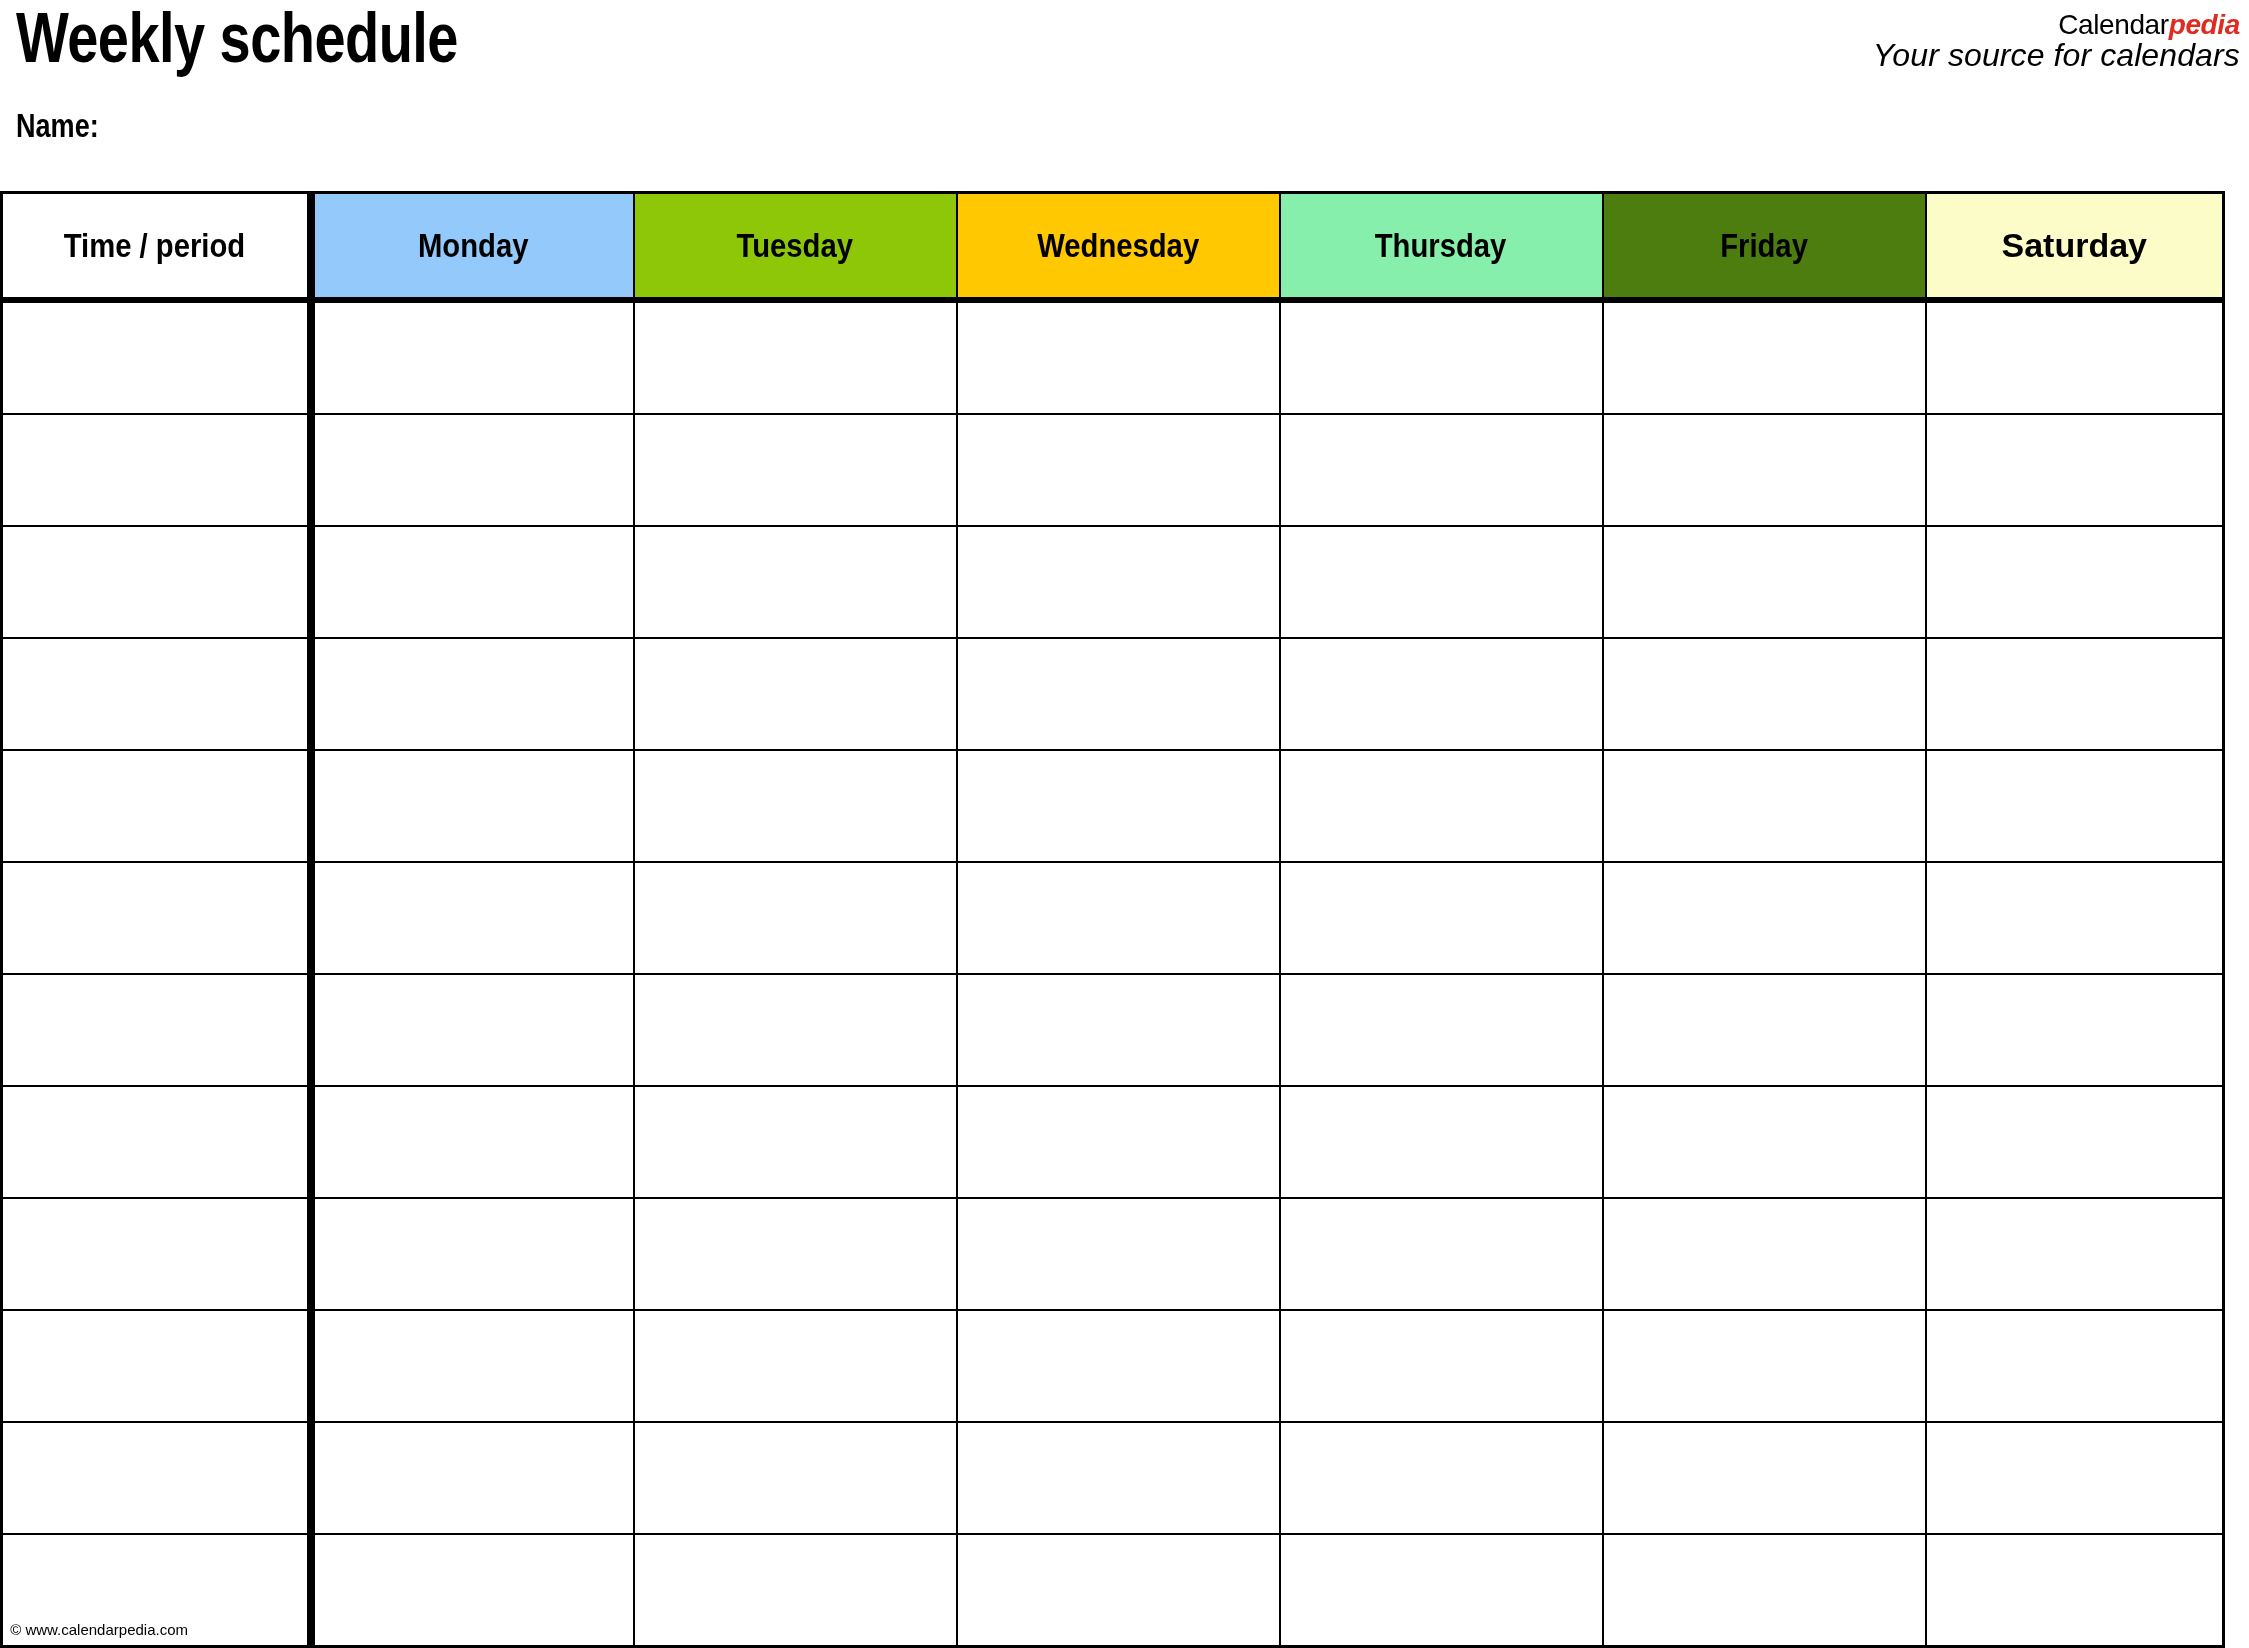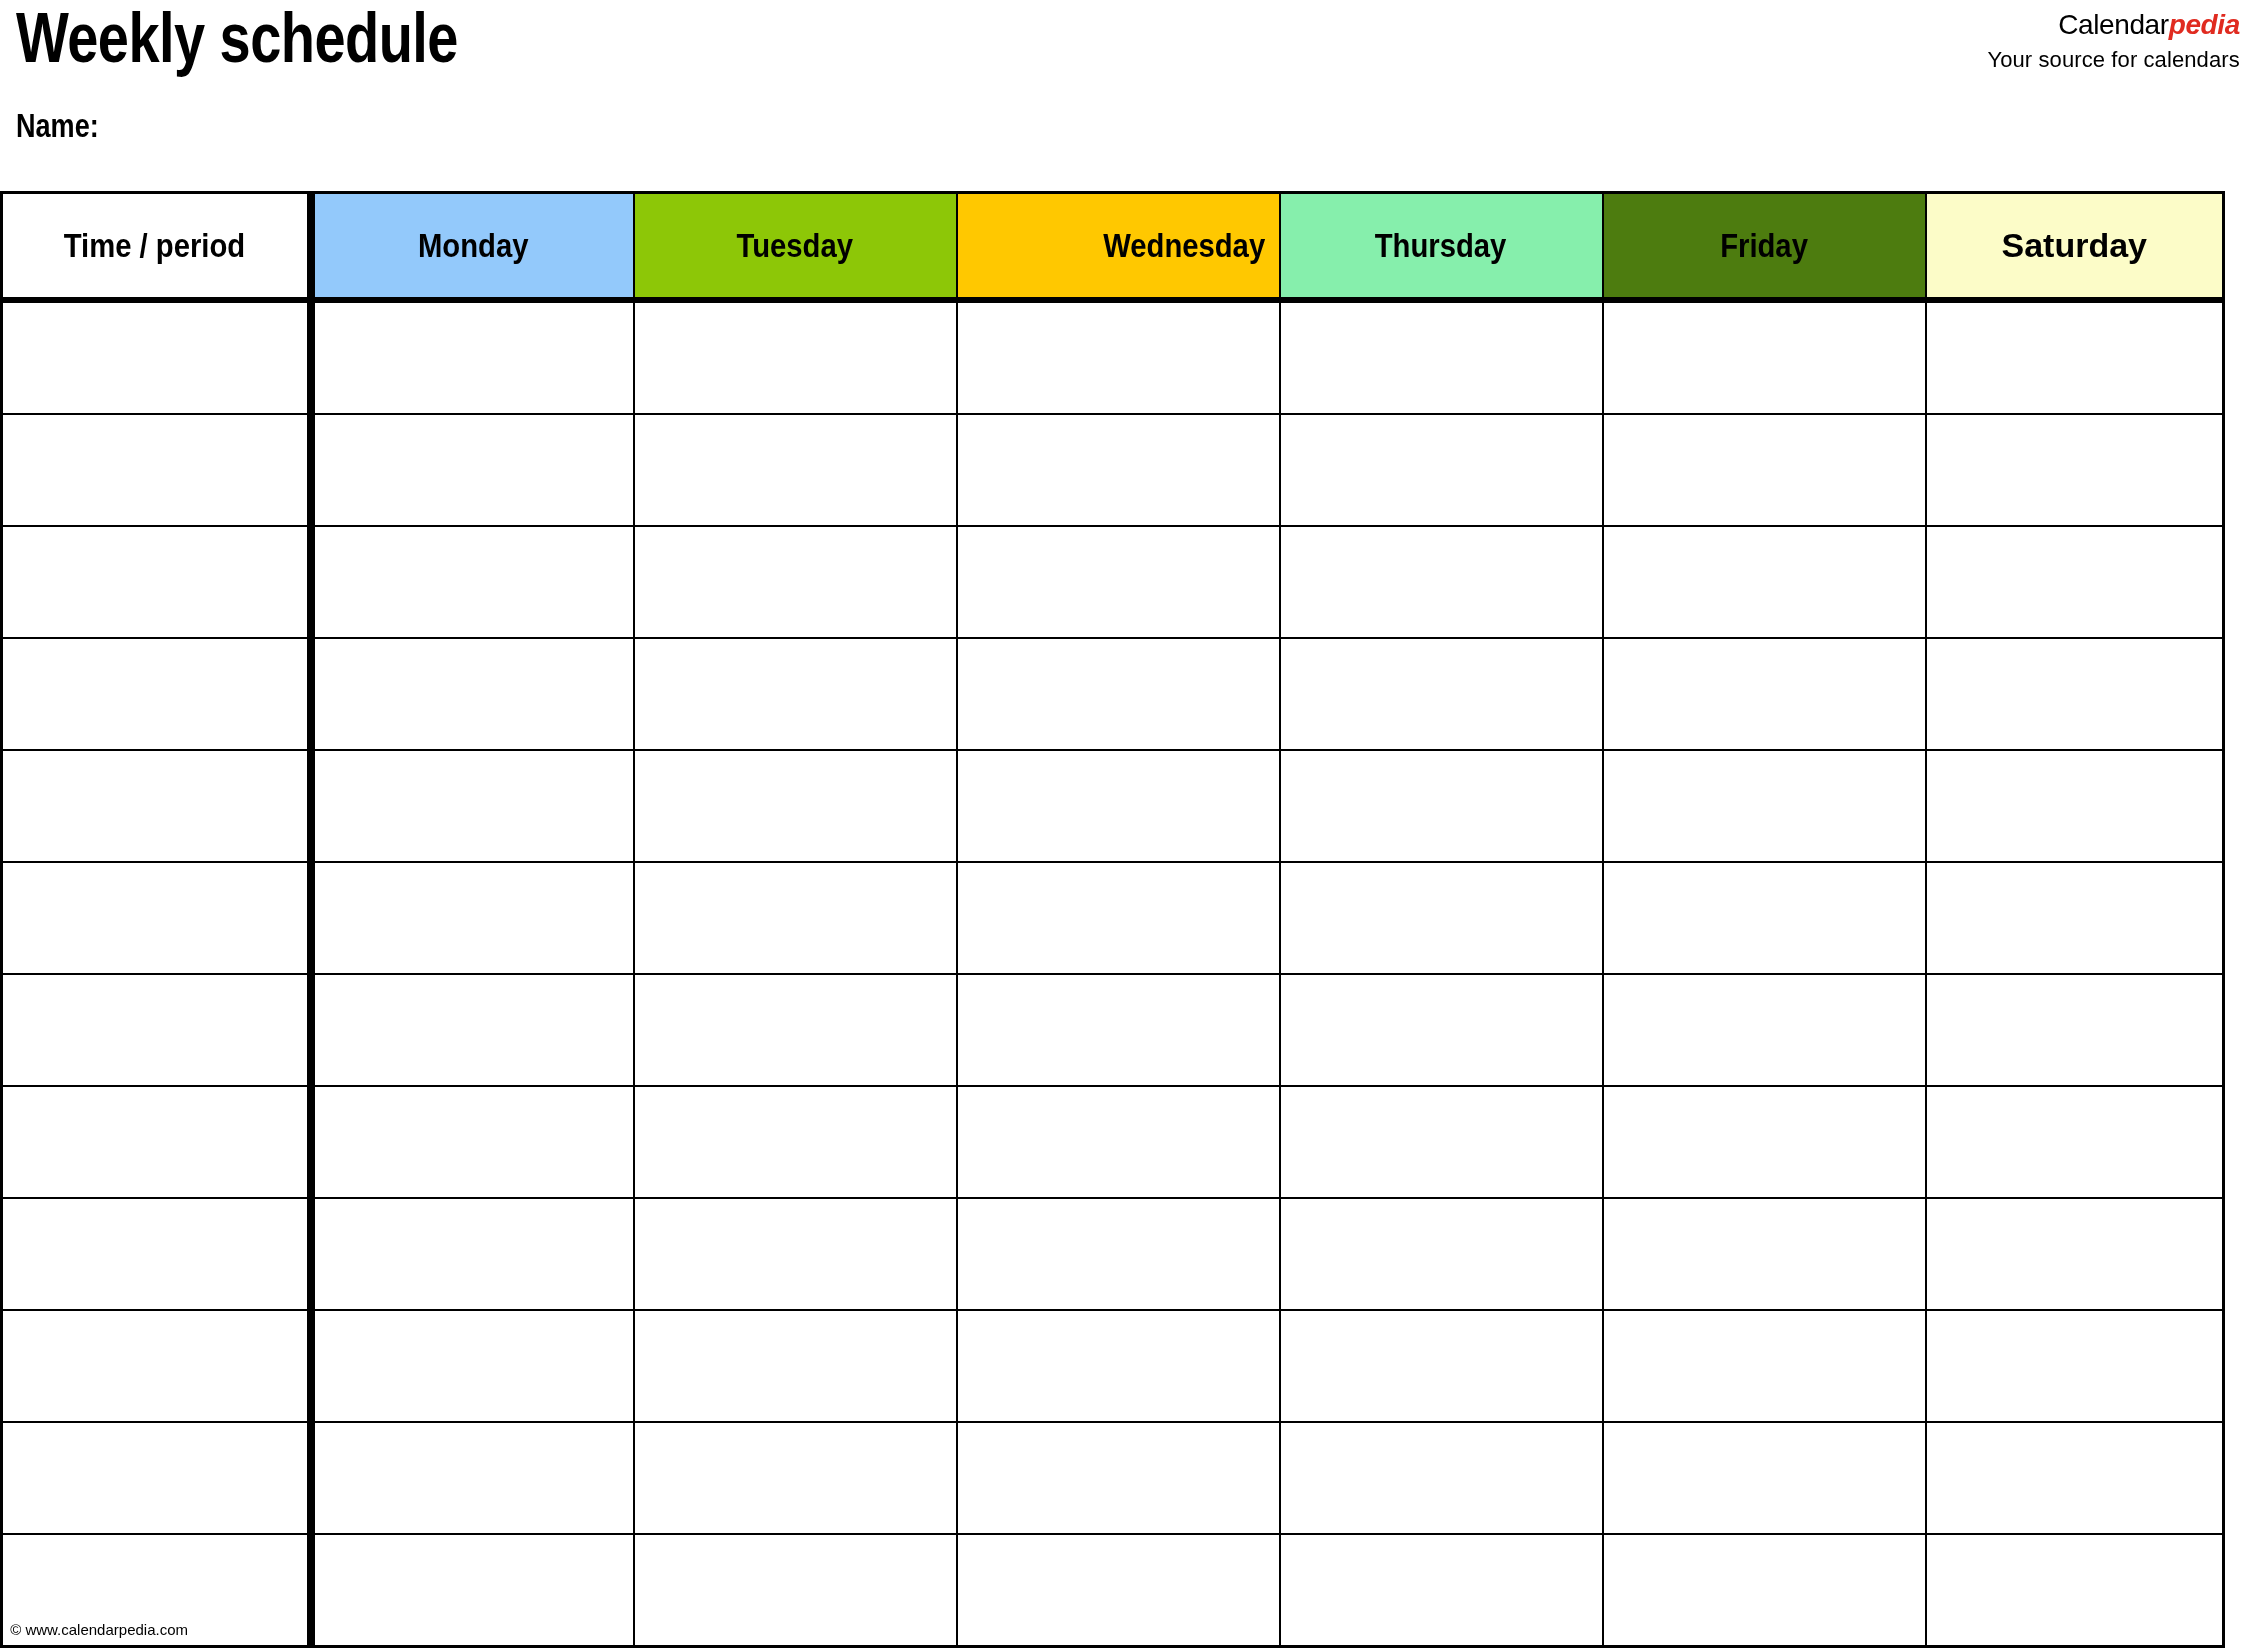--- a/index.html
+++ b/index.html
@@ -74,25 +74,26 @@
   .brand-name .brand-first {
     font-weight: normal;
     color: #000000;
   }
   .brand-name .brand-second {
     font-weight: bold;
     font-style: italic;
     color: #e02b20;
   }
   .brand-tagline {
-    margin-top: 10px;
-    font-size: 22px;
+    margin-top: 0;
+    font-size: 32px;
     color: #000000;
     white-space: nowrap;
     letter-spacing: 0.1px;
+    font-style: italic;
   }
 
   
   .schedule-wrap {
     position: absolute;
     left: 0;
     top: 191px;
     width: 2246px;
     height: 1425px;
   }
@@ -195,21 +196,21 @@
         <col class="c-day">
         <col class="c-day">
         <col class="c-day">
         <col class="c-day-last">
       </colgroup>
       <thead>
         <tr>
             <th class="time-col" style="background: rgb(255, 255, 255);"><span class="hdr-text">Time / period</span></th>
             <th style="background: rgb(147, 201, 251);"><span class="hdr-text">Monday</span></th>
             <th style="background: rgb(141, 199, 7);"><span class="hdr-text">Tuesday</span></th>
-            <th style="background: rgb(255, 200, 0); text-align: right;"><span class="hdr-text">Wednesday</span></th>
+            <th style="background: rgb(255, 200, 0);"><span class="hdr-text">Wednesday</span></th>
             <th style="background: #86efac;"><span class="hdr-text">Thursday</span></th>
             <th style="background: #4d7c0f;"><span class="hdr-text">Friday</span></th>
             <th class="sat-col" style="background: rgb(252, 252, 200); margin-top: 45px;"><span class="hdr-text">Saturday</span></th>
           </tr>
       </thead>
       <tbody>
           <tr>
             <td class="time-col"></td>
             <td></td>
             <td></td>

